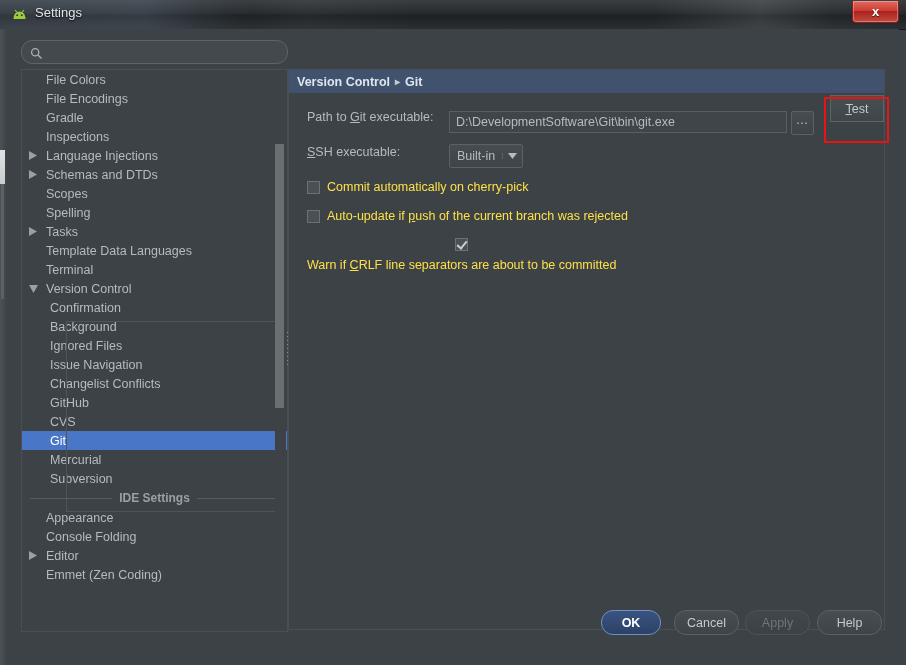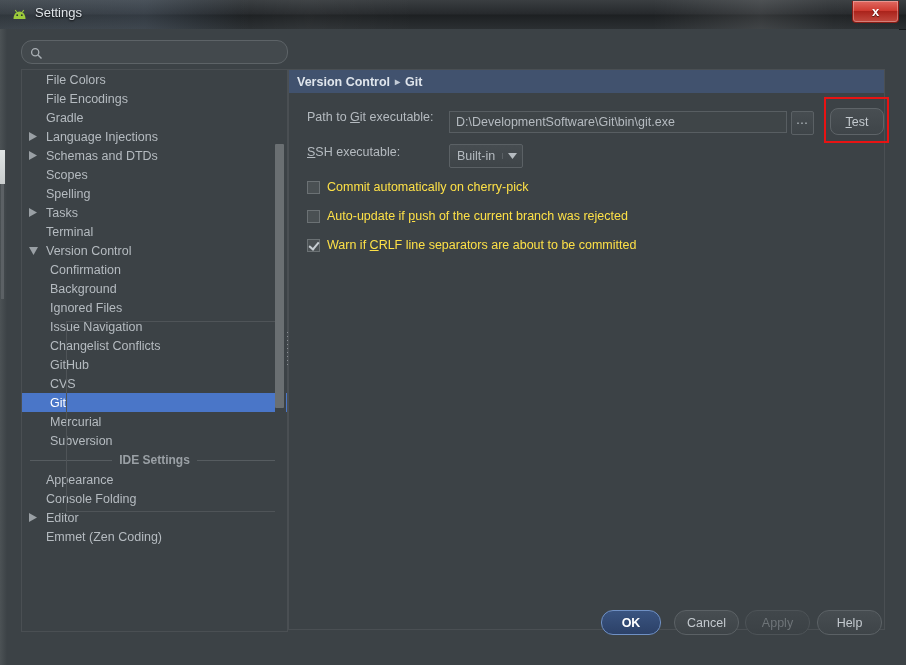--- a/index.html
+++ b/index.html
@@ -320,24 +320,24 @@
   #test-annotation {
     position: absolute;
     left: 817px; top: 68px;
     width: 65px; height: 46px;
     border: 2px solid #e81313;
     box-sizing: border-box;
     pointer-events: none;
   }
   #test-button {
     position: absolute;
-    left: 823px; top: 79px;
+    left: 823px; top: 66px;
     width: 52px; height: 25px;
     border: 1px solid #5e6468;
-    border-radius: 8px;
+    border-radius: 0;
     background: linear-gradient(to bottom, #484e52 0%, #3f4549 100%);
     color: #c3c9ce;
     font-size: 12.5px;
     display: flex;
     align-items: center;
     justify-content: center;
     cursor: pointer;
   }
 
   
@@ -440,20 +440,23 @@
       <div id="tree-list">
           <div class="tree-item indent1">
             <span class="tlabel">File Colors</span>
           </div>
           <div class="tree-item indent1">
             <span class="tlabel">File Encodings</span>
           </div>
           <div class="tree-item indent1">
             <span class="tlabel">Gradle</span>
           </div>
+          <div class="tree-item indent1">
+            <span class="tlabel">Inspections</span>
+          </div>
           <div class="tree-item">
             <span class="twisty">
               <svg width="8" height="9" viewBox="0 0 8 9">
                 <polygon points="0,0 8,4.5 0,9" fill="#9aa0a5"></polygon>
               </svg>
             </span>
             <span class="tlabel">Language Injections</span>
           </div>
           <div class="tree-item">
             <span class="twisty">
@@ -469,20 +472,23 @@
           <div class="tree-item indent1">
             <span class="tlabel">Spelling</span>
           </div>
           <div class="tree-item">
             <span class="twisty">
               <svg width="8" height="9" viewBox="0 0 8 9">
                 <polygon points="0,0 8,4.5 0,9" fill="#9aa0a5"></polygon>
               </svg>
             </span>
             <span class="tlabel">Tasks</span>
+          </div>
+          <div class="tree-item indent1">
+            <span class="tlabel">Template Data Languages</span>
           </div>
           <div class="tree-item indent1">
             <span class="tlabel">Terminal</span>
           </div>
           <div class="tree-item">
             <span class="twisty">
               <svg width="9" height="8" viewBox="0 0 9 8">
                 <polygon points="0,0 9,0 4.5,8" fill="#9aa0a5"></polygon>
               </svg>
             </span>
@@ -600,21 +606,21 @@
 
       <div id="checkbox-list">
           <div class="check-row" style="left: 18px; top: 110px;">
             <span class="checkbox"></span>
             <span class="check-label"><span>Commit automatically on cherry-pick</span><span></span></span>
           </div>
           <div class="check-row" style="left: 18px; top: 139px;">
             <span class="checkbox"></span>
             <span class="check-label"><span>Auto-update if </span><span class="mnem">p</span><span>ush of the current branch was rejected</span></span>
           </div>
-          <div class="check-row" style="left: 18px; top: 168px;">
+          <div class="check-row" style="left: 18px; top: 168px; flex-direction: column;">
             <span class="checkbox checked"></span>
             <span class="check-label"><span>Warn if </span><span class="mnem">C</span><span>RLF line separators are about to be committed</span></span>
           </div>
         </div>
     </div>
 
     <div id="test-button">
       <span><span class="mnem">T</span><span>est</span></span>
     </div>
     <div id="test-annotation"></div>

